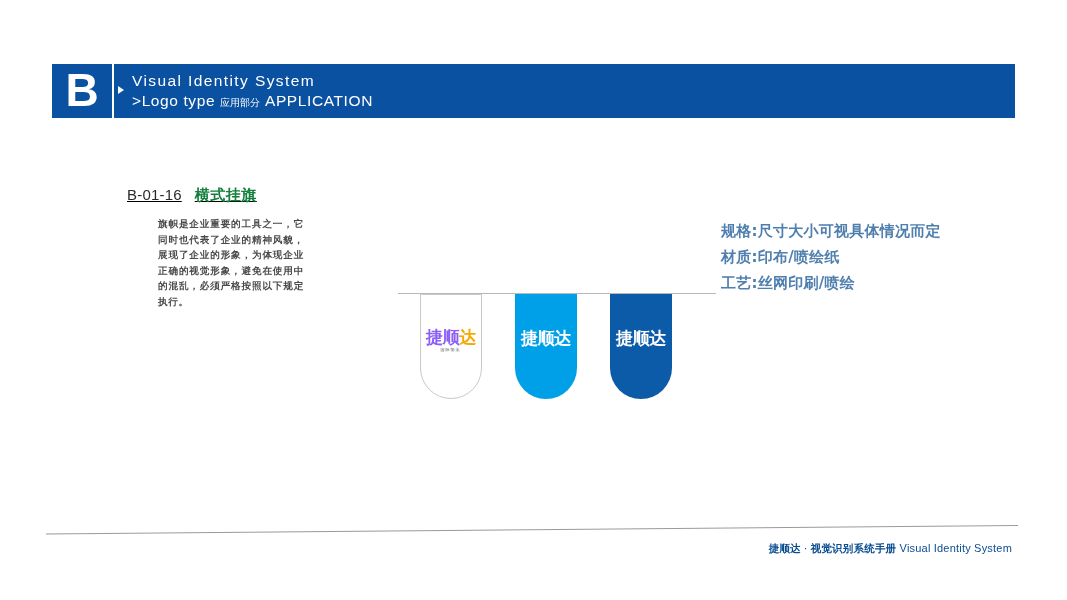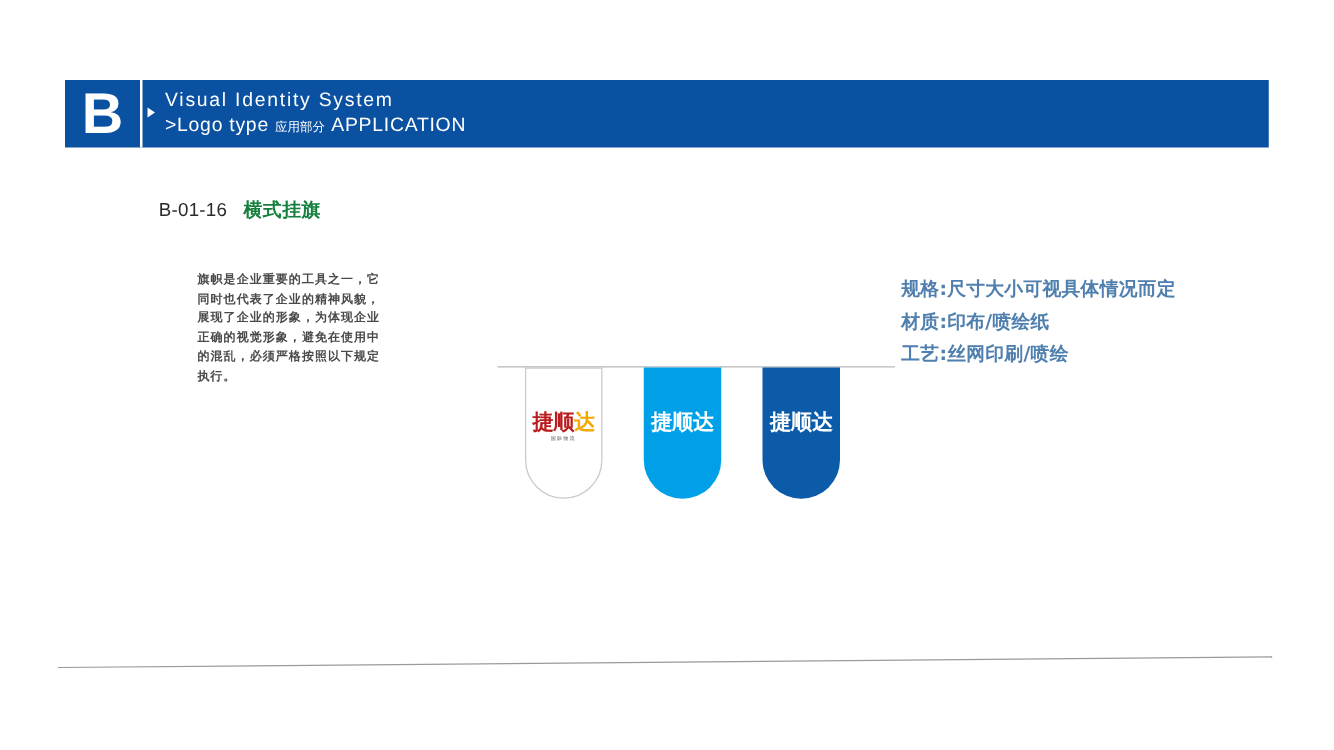--- a/index.html
+++ b/index.html
@@ -91,25 +91,26 @@
   .header-line2 .cjk {
     font-family: Liberation Sans, sans-serif;
     letter-spacing: 0px;
     font-size: 10px;
   }
 
   
   .section-title {
     position: absolute;
     left: 127px;
-    top: 159px;
-    display: flex;
-    align-items: center;
+    top: 186px;
+    display: flex;
+    align-items: flex-start;
     gap: 13px;
     white-space: nowrap;
+    text-decoration: underline;
   }
   .section-code {
     color: #2b2b2b;
     font-size: 15px;
     letter-spacing: 0.2px;
   }
   .section-name {
     color: #15803d;
     font-size: 15px;
     font-weight: 700;
@@ -195,21 +196,21 @@
     align-items: center;
     line-height: 1;
   }
   .logo-word {
     font-family: "DejaVu Sans", sans-serif;
     font-size: 17px;
     font-weight: 700;
     letter-spacing: -0.4px;
     line-height: 1;
   }
-  .logo-word .part-blue { color: #b91c1c; font-family: Liberation Serif, serif; }
+  .logo-word .part-blue { color: #8b5cf6; }
   .logo-word .part-gold { color: #F5A800; }
   .logo-sub {
     margin-top: 2px;
     font-family: "DejaVu Sans", sans-serif;
     font-size: 4.2px;
     color: #555555;
     letter-spacing: 1.1px;
     transform: scale(0.95);
   }
 
@@ -301,14 +302,15 @@
       <div class="flag-word-white">捷顺达</div>
     </div>
   </div>
 
   <div class="footer-rule">
     <svg width="972" height="16" viewBox="0 0 972 16" xmlns="http://www.w3.org/2000/svg">
       <line x1="0" y1="11" x2="972" y2="2.5" stroke="#9a9a9a" stroke-width="1"></line>
     </svg>
   </div>
 
+  <div class="footer-text"><span class="cjk">捷顺达</span><span class="sep">·</span><span class="cjk">视觉识别系统手册</span> <span class="latin">Visual Identity System</span></div>
 
 </div>
 
 </body></html>

